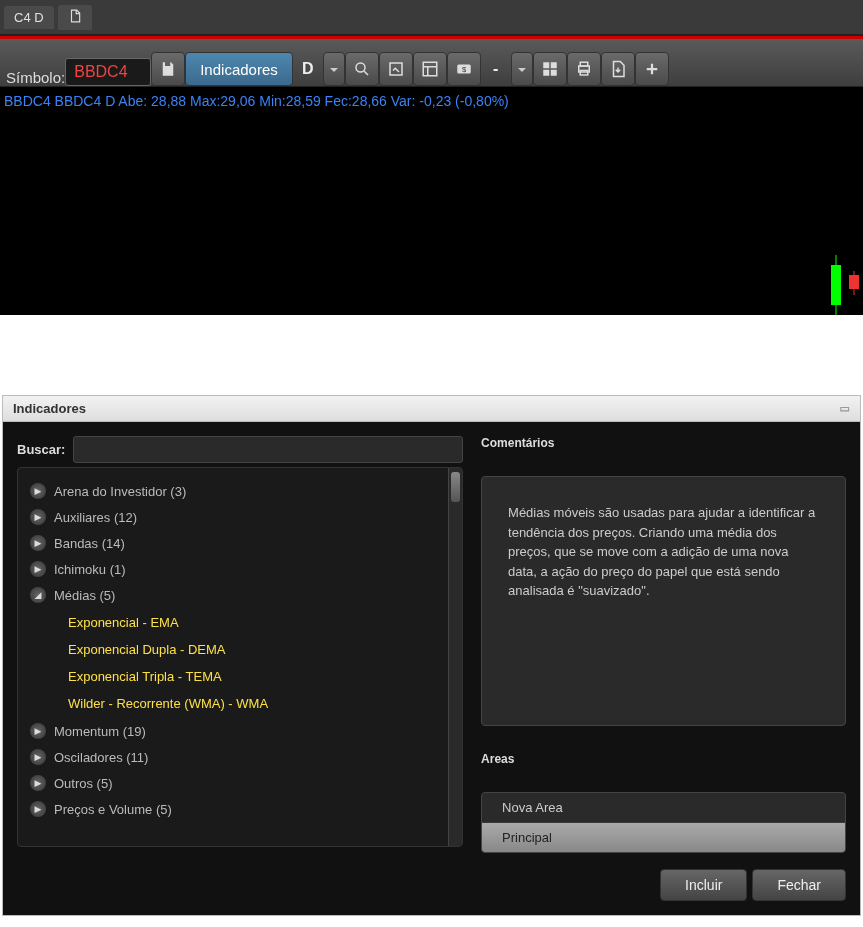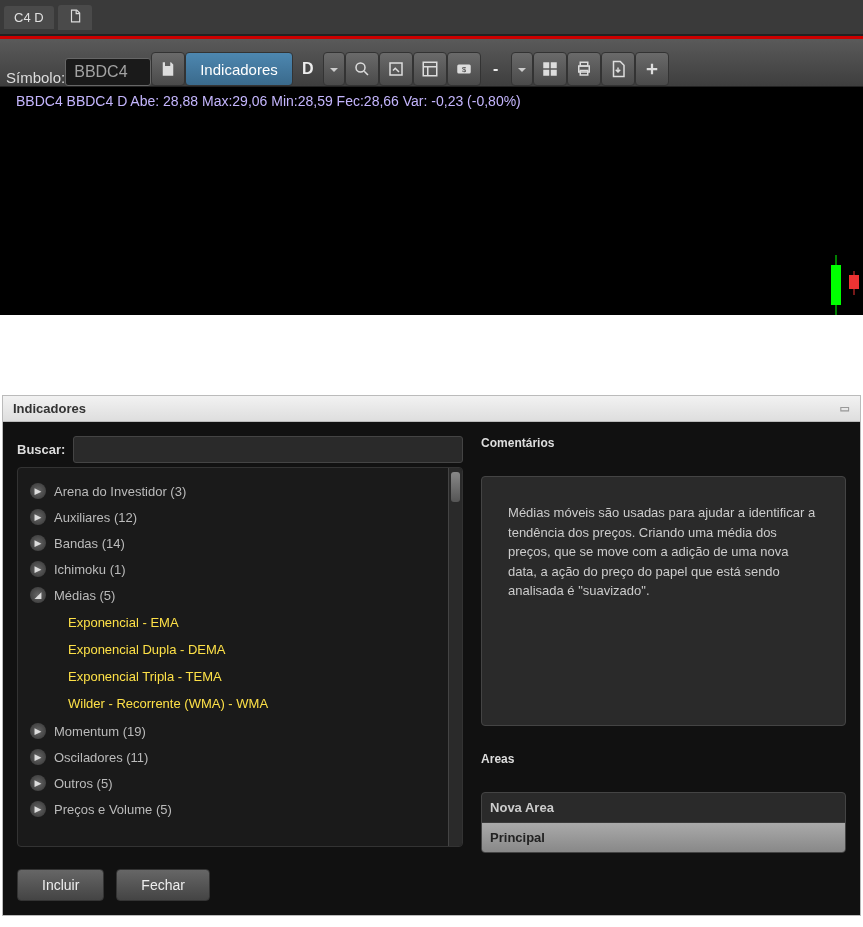--- a/index.html
+++ b/index.html
@@ -36,21 +36,21 @@
     align-items: flex-end;
     padding: 0 6px;
     color: #ddd;
     font-size: 15px;
     border-bottom: 1px solid #222;
   }
   .sym-label { color: #ddd; }
   .sym-input {
     background: #1a1a1a;
     border: 1px solid #666;
-    color: #a3a3a3;
+    color: #ef4444;
     font-size: 16px;
     padding: 4px 8px;
     width: 86px;
     border-radius: 3px;
   }
   .tool-btn {
     background: linear-gradient(#6a6a6a,#4a4a4a);
     border: 1px solid #333;
     border-radius: 4px;
     width: 34px;
@@ -69,23 +69,23 @@
     font-size: 15px;
   }
   .tool-btn.letter { font-weight: bold; font-size: 16px; width: 30px; background:none; border:none; }
   .tool-btn svg { width: 18px; height: 18px; }
   .drop-arrow svg { width: 10px; height: 10px; }
   .tool-btn.mini { width: 22px; }
 
   
   .info-line {
     background: #000;
-    color: #c4b5fd;
+    color: #3b82f6;
     font-size: 14px;
-    padding: 6px 16px;
+    padding: 6px 4px;
   }
   .chart-area {
     background: #000;
     height: 200px;
     position: relative;
   }
   .candle {
     position: absolute;
     bottom: 0;
     width: 10px;
@@ -208,37 +208,36 @@
     line-height:1.5;
     height: 250px;
   }
   .areas-box {
     background:#2a2a2a;
     border:1px solid #444;
     border-radius:4px;
     overflow:hidden;
   }
   .area-item {
-    padding:7px 8px;
+    padding:7px 20px;
     color:#ccc;
     font-size:13px;
     cursor:pointer;
     border-bottom:1px solid #3a3a3a;
-    font-weight:bold;
   }
   .area-item:last-child { border-bottom:none; }
   .area-item.selected {
     background:linear-gradient(#aaa,#888);
     color:#222;
   }
 
   .dlg-buttons {
     display:flex;
-    justify-content:flex-start;
-    gap:12px;
+    justify-content:flex-end;
+    gap:5px;
     padding-top:6px;
   }
   .dlg-btn {
     background:linear-gradient(#666,#444);
     border:1px solid #333;
     color:#eee;
     font-size:14px;
     padding:7px 24px;
     border-radius:4px;
     cursor:pointer;

